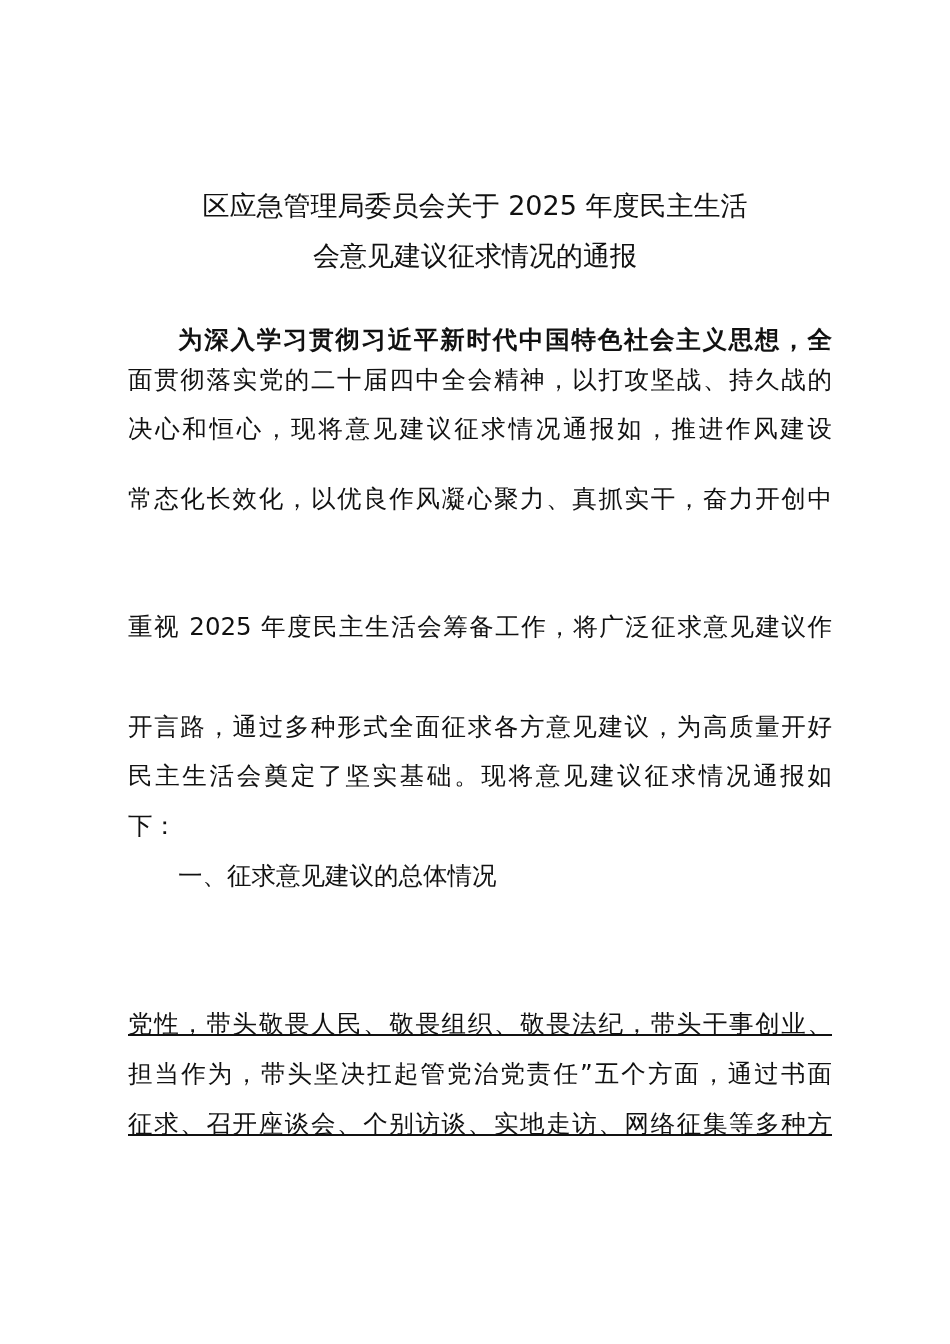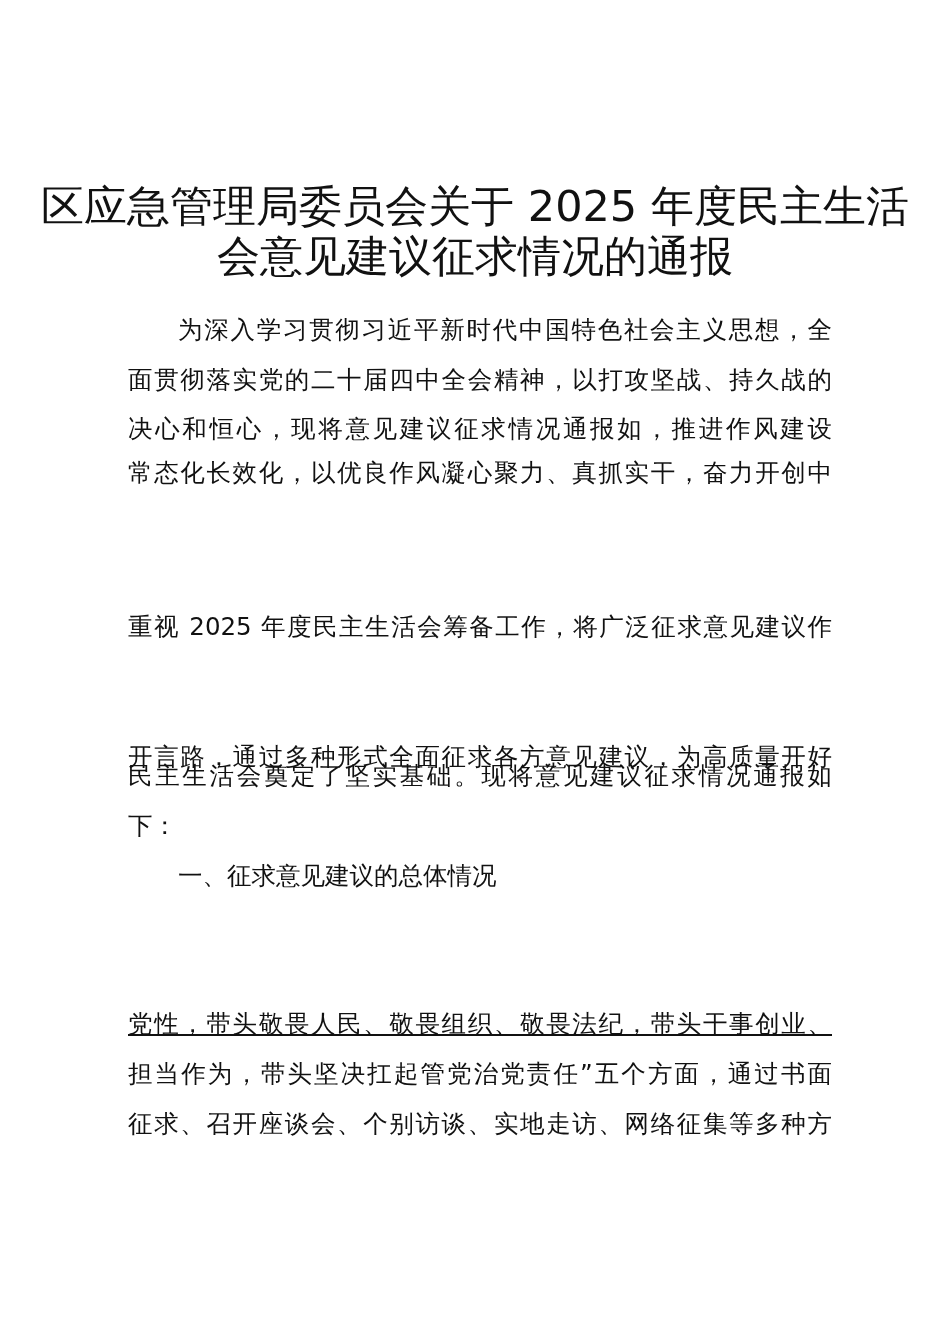--- a/index.html
+++ b/index.html
@@ -20,21 +20,21 @@
       left: 0; top: 0;
       width: 950px;
       height: 1344px;
       background: #ffffff;
     }
     .title-line {
       position: absolute;
       left: 0;
       width: 950px;
       text-align: center;
-      font-size: 43px;
+      font-size: 27px;
       line-height: 40px;
       white-space: nowrap;
       letter-spacing: 0px;
     }
     .body-line {
       position: absolute;
       left: 128px;
       width: 704px;
       font-size: 24.5px;
       line-height: 32px;
@@ -51,28 +51,28 @@
     }
   </style>
 </head>
 <body>
 
 <div class="page">
 
   <div class="title-line" style="top:186px;">区应急管理局委员会关于 2025 年度民主生活</div>
   <div class="title-line" style="top:236px;">会意见建议征求情况的通报</div>
 
-  <div class="body-line indent" style="top:314px;">为深入学习贯彻习近平新时代中国特色社会主义思想，全</div>
+  <div class="body-line indent" style="top:324px;font-weight:bold;">为深入学习贯彻习近平新时代中国特色社会主义思想，全</div>
   <div class="body-line" style="top:364px;">面贯彻落实党的二十届四中全会精神，以打攻坚战、持久战的</div>
   <div class="body-line" style="top:413px;">决心和恒心，现将意见建议征求情况通报如，推进作风建设</div>
-  <div class="body-line" style="top:457px;">常态化长效化，以优良作风凝心聚力、真抓实干，奋力开创中</div>
+  <div class="body-line" style="top:483px;">常态化长效化，以优良作风凝心聚力、真抓实干，奋力开创中</div>
   <div class="body-line" style="top:611px;">重视 2025 年度民主生活会筹备工作，将广泛征求意见建议作</div>
-  <div class="body-line" style="top:711px;margin-top:30px;">开言路，通过多种形式全面征求各方意见建议，为高质量开好</div>
+  <div class="body-line" style="top:711px;">开言路，通过多种形式全面征求各方意见建议，为高质量开好</div>
   <div class="body-line" style="top:760px;">民主生活会奠定了坚实基础。现将意见建议征求情况通报如</div>
   <div class="body-line last" style="top:810px;">下：</div>
 
   <div class="body-line indent last" style="top:860px;">一、征求意见建议的总体情况</div>
 
   <div class="body-line" style="top:1008px;text-decoration:underline;">党性，带头敬畏人民、敬畏组织、敬畏法纪，带头干事创业、</div>
   <div class="body-line" style="top:1058px;">担当作为，带头坚决扛起管党治党责任”五个方面，通过书面</div>
-  <div class="body-line" style="top:1108px;">征求、召开座谈会、个别访谈、实地走访、网络征集等多种方</div>
+  <div class="body-line" style="top:1108px;text-decoration:underline;">征求、召开座谈会、个别访谈、实地走访、网络征集等多种方</div>
 
 </div>
 
 </body></html>

